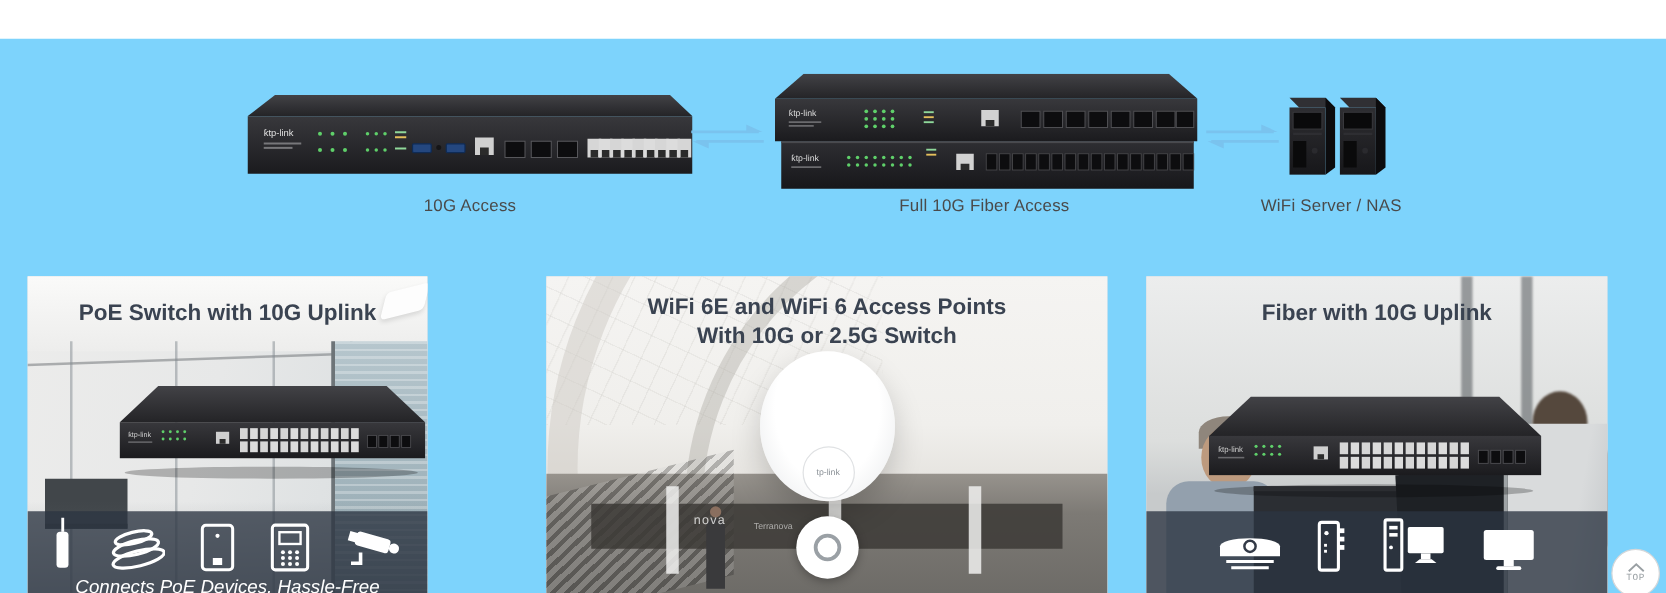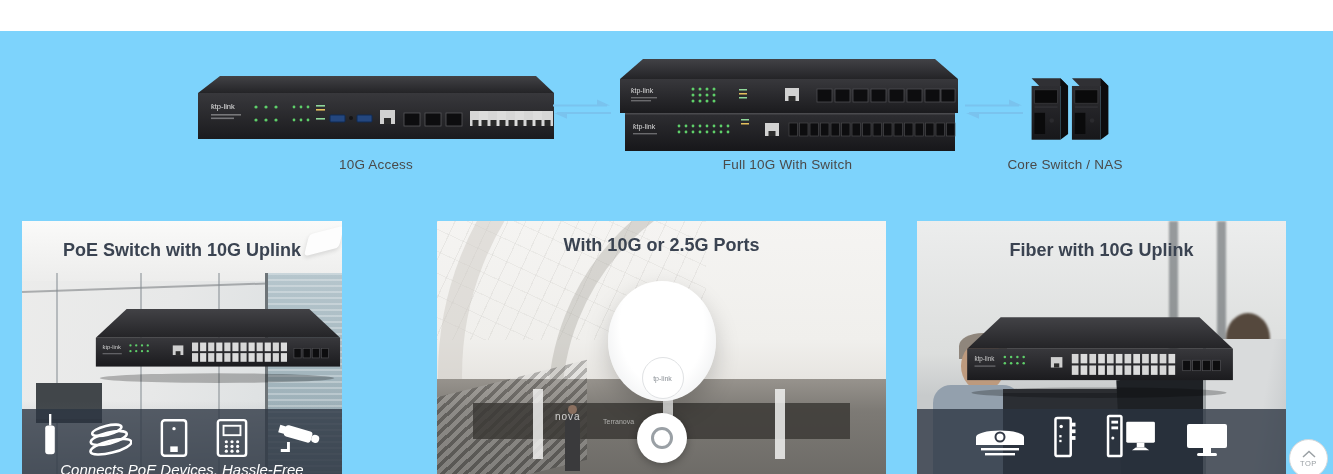--- a/index.html
+++ b/index.html
@@ -71,21 +71,21 @@
   .c3-body-r{right:-4px;top:136px;width:84px;height:80px;border-radius:14px 14px 0 0;background:#6b757e;filter:blur(1px);}
   .c3-mon1{left:86px;top:168px;width:120px;height:96px;background:#2b2e33;border-top:4px solid #3a3d42;}
   .c3-mon2{left:202px;top:156px;width:118px;height:108px;background:#1e2125;transform:rotate(-3deg);}
   .c3-imac{right:-8px;top:118px;width:88px;height:146px;background:linear-gradient(100deg,#d9dbdc 60%,#bfc3c5);border-left:3px solid #9ea3a5;}
   .c3-switch{left:46px;top:90px;z-index:2;}
   
   .bottom-band{position:absolute;left:18px;top:454px;width:1273px;height:20px;background:#f0f0f0;border-radius:14px 14px 0 0;}
   .top-btn{position:absolute;left:1289px;top:408px;width:39px;height:39px;border-radius:50%;border:1px solid #d5d7d9;
            background:#fff;display:flex;flex-direction:column;align-items:center;justify-content:center;
            gap:1px;cursor:pointer;padding:0;}
-  .top-btn span{font-size:7.5px;color:#9aa0a4;letter-spacing:.5px;}
+  .top-btn span{font-size:7.5px;color:#9aa0a4;letter-spacing:.5px;font-family:Liberation Mono, monospace;}
   svg text{font-family:"Liberation Sans",sans-serif;}
 </style>
 </head>
 <body>
 
 <div class="page">
 
   <svg width="0" height="0" style="position:absolute" aria-hidden="true">
     <defs>
       <linearGradient id="gTop" x1="0" y1="0" x2="0" y2="1">
@@ -241,21 +241,21 @@
           <rect x="256" y="64" width="8.5" height="13"></rect>
         <rect x="266.5" y="64" width="8.5" height="13"></rect>
           <rect x="277" y="64" width="8.5" height="13"></rect>
           <rect x="287.5" y="64" width="8.5" height="13"></rect>
         <rect x="298" y="64" width="8.5" height="13"></rect>
           <rect x="308.5" y="64" width="8.5" height="13"></rect>
           <rect x="319" y="64" width="8.5" height="13"></rect>
         <rect x="329.5" y="64" width="8.5" height="13"></rect>
       </g>
     </svg>
-    <div class="device-label" style="left:617px;width:341px">Full 10G With Switch</div>
+    <div class="device-label" style="left:617px;width:341px">Full 10G Fiber Access</div>
 
     <svg class="flow-arrow" style="left:963px" viewBox="0 0 62 24">
       <path d="M2 8.5 H56" stroke="#7ac3ee" stroke-width="2.2" fill="none"></path>
       <polygon points="46,2.5 59,8.5 46,8.8" fill="#7ac3ee"></polygon>
       <path d="M6 16 H60" stroke="#7ac3ee" stroke-width="2.2" fill="none"></path>
       <polygon points="16,21.8 3,16 16,15.7" fill="#7ac3ee"></polygon>
     </svg>
 
     <svg class="topo-device" style="left:1022px;top:46px" width="96" height="64" viewBox="0 0 100 64">
       <g>
@@ -270,21 +270,21 @@
       <g transform="translate(42,0)">
         <polygon points="10,0 40,0 48,8 18,8" fill="#303034"></polygon>
         <polygon points="40,0 48,8 48,58 40,64" fill="#0c0c0e"></polygon>
         <rect x="10" y="8" width="30" height="56" fill="url(#gFront2)"></rect>
         <rect x="13" y="12" width="24" height="14" fill="#0a0a0b" stroke="#3a3a3e" stroke-width="0.8"></rect>
         <rect x="13" y="29" width="24" height="2" fill="#2e2e32"></rect>
         <rect x="13" y="36" width="11" height="22" fill="#0a0a0b"></rect>
         <circle cx="31" cy="44" r="2.4" fill="#2a2a2e"></circle>
       </g>
     </svg>
-    <div class="device-label" style="left:985px;width:160px">Core Switch / NAS</div>
+    <div class="device-label" style="left:985px;width:160px">WiFi Server / NAS</div>
   </div>
 
   <article class="card card1">
     <div class="photo">
       <div class="layer c1-base"></div>
       <div class="layer c1-ceiling"></div>
       <div class="layer c1-ceilap"></div>
       <div class="layer c1-hline"></div>
       <div class="layer c1-vline" style="left:34px"></div>
       <div class="layer c1-vline" style="left:118px"></div>
@@ -408,21 +408,22 @@
         <div class="c2-col" style="left:338px"></div>
         <div class="c2-person"></div>
       </div>
       <div class="c2-sign s1">nova</div>
       <div class="c2-sign s2">Terranova</div>
       <div class="ap-disc">
         <div class="ap-logo">tp-link</div>
       </div>
     </div>
     <h3 class="card-title">
-      <span style="display:block">With 10G or 2.5G Ports</span>
+      <span style="display:block">WiFi 6E and WiFi 6 Access Points</span>
+      <span style="display:block">With 10G or 2.5G Switch</span>
     </h3>
     <div class="ap-bottom"></div>
   </article>
 
   <article class="card card3">
     <div class="photo">
       <div class="layer c3-base"></div>
       <div class="layer c3-bar" style="left:252px"></div>
       <div class="layer c3-bar" style="left:300px"></div>
       <div class="layer c3-hair-l"></div>

